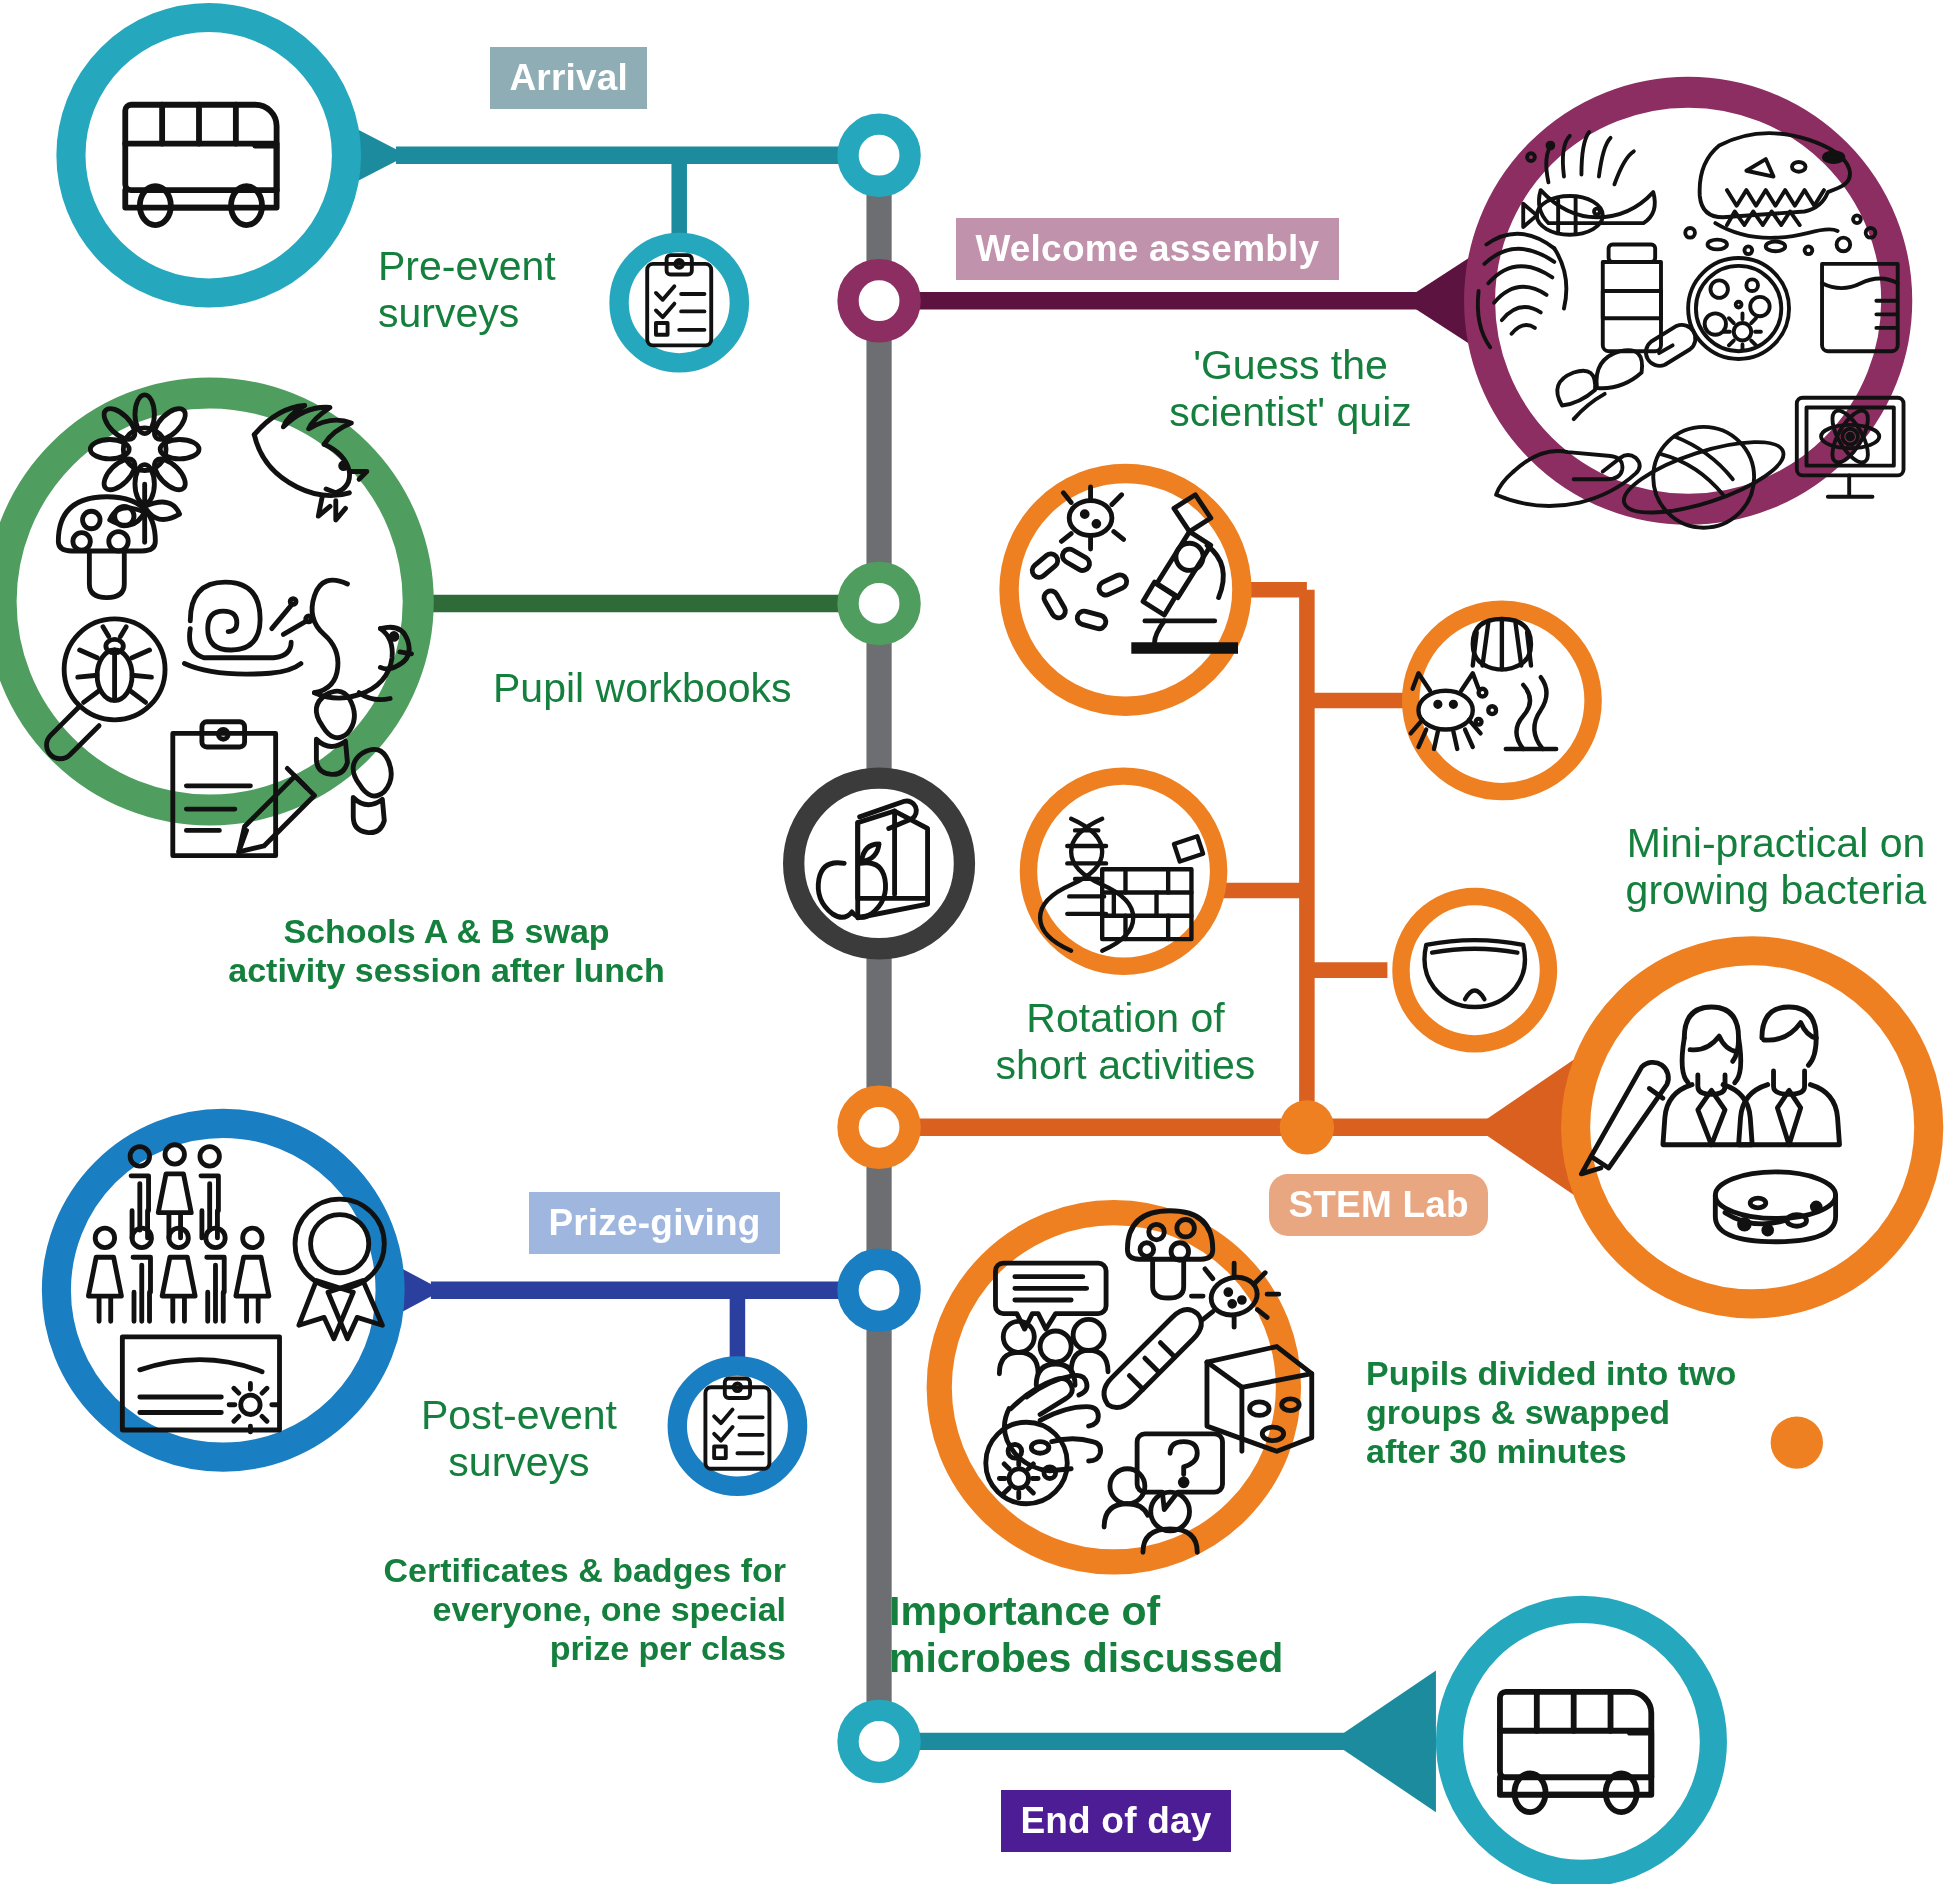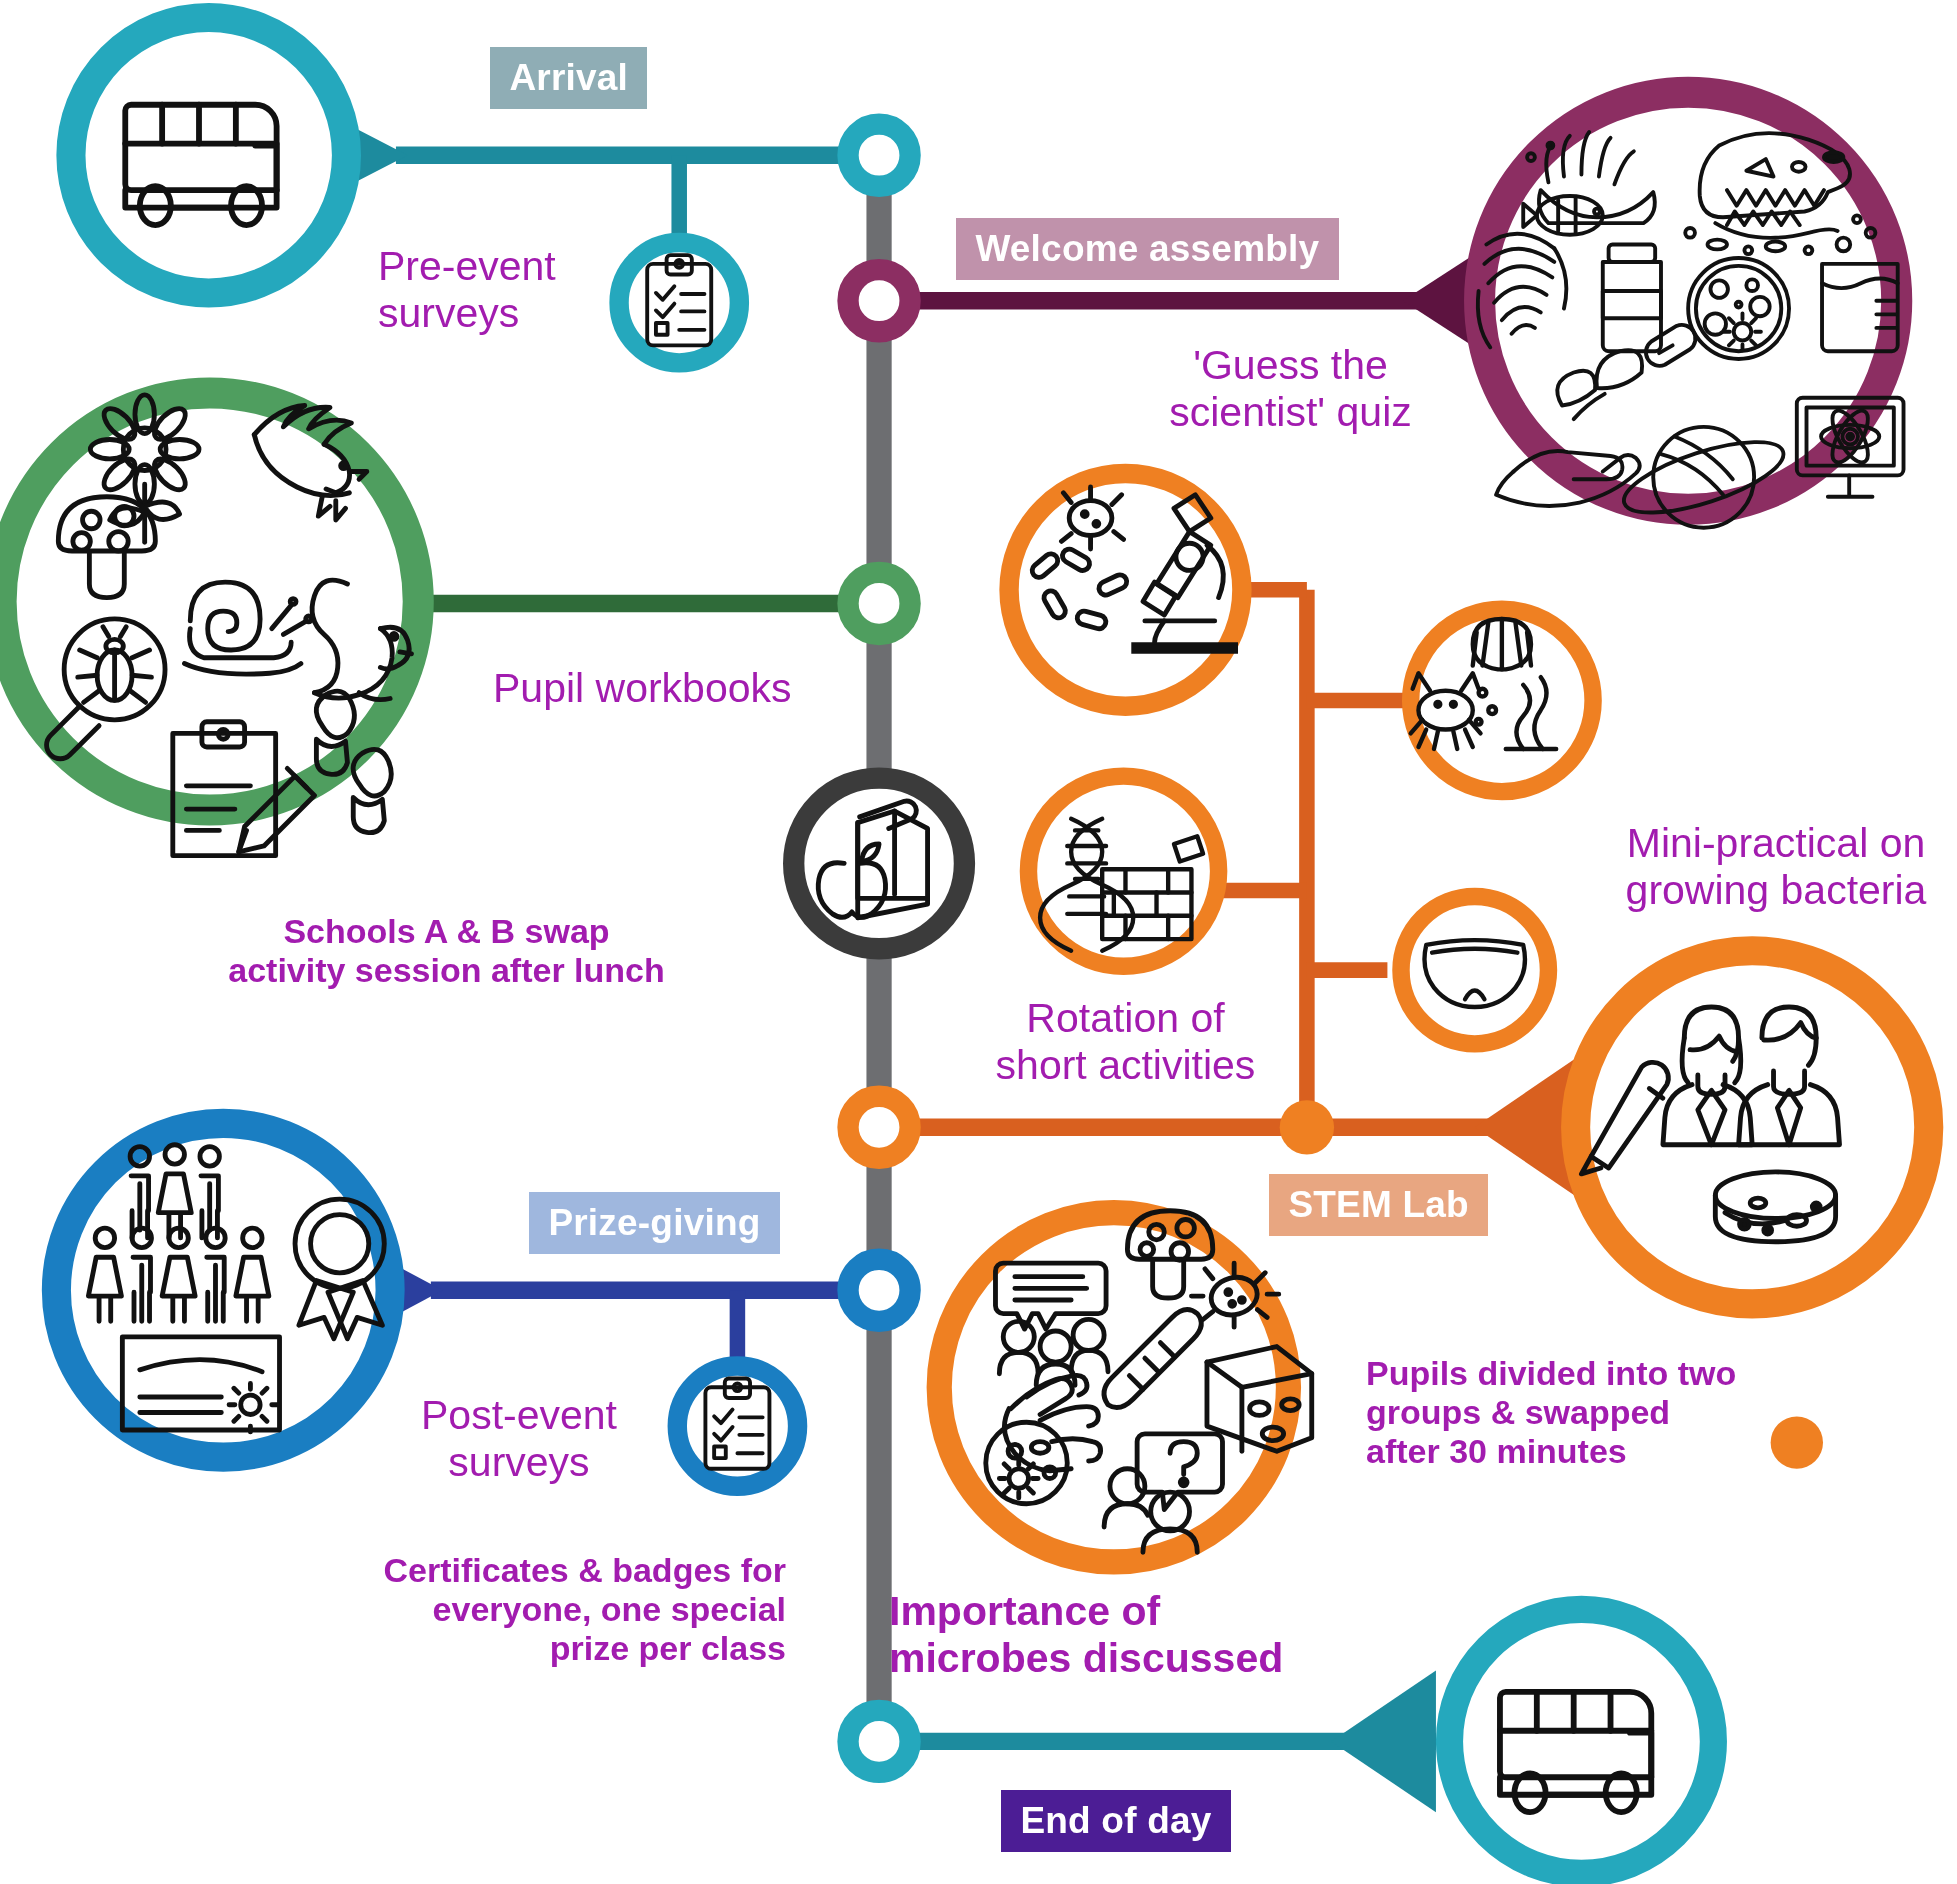--- a/index.html
+++ b/index.html
@@ -9,21 +9,21 @@
   }
   #stage{position:absolute;left:0;top:0;width:1957px;height:1832px;}
   svg.layer{position:absolute;left:0;top:0;width:1957px;height:1884px;}
 
   .lbl{
     position:absolute;color:#ffffff;font-weight:bold;font-size:37px;
     line-height:1;padding:11.6px 19.4px 13.6px 19.4px;white-space:nowrap;
     letter-spacing:0.2px;
   }
   .note{
-    position:absolute;color:#a21caf;font-size:41px;line-height:1.14;
+    position:absolute;color:#15803d;font-size:41px;line-height:1.14;
     white-space:pre-line;
   }
   .note.bold{font-weight:bold;font-size:34px;}
   .note.center{text-align:center;}
   .note.right{text-align:right;}
 </style>
 </head>
 <body>
 
 <div id="stage">
@@ -543,21 +543,21 @@
 
   <div class="note bold center" style="left:136px;top:912px;width:621px;">Schools A &amp; B swap
 activity session after lunch</div>
 
   <div class="note center" style="left:980px;top:995px;width:291px;">Rotation of
 short activities</div>
 
   <div class="note center" style="left:1582px;top:820px;width:388px;">Mini-practical on
 growing bacteria</div>
 
-  <div class="lbl" style="left:1269px;top:1174px;background:#e8a681;">STEM Lab</div>
+  <div class="lbl" style="left:1269px;top:1174px;background:#e8a681;border-radius:19px;">STEM Lab</div>
 
   <div class="note bold" style="left:1366px;top:1354px;width:437px;">Pupils divided into two
 groups &amp; swapped
 after 30 minutes</div>
 
   <div class="lbl" style="left:529px;top:1192px;background:#9fb7de;">Prize-giving</div>
 
   <div class="note center" style="left:388px;top:1392px;width:262px;">Post-event
 surveys</div>
 

